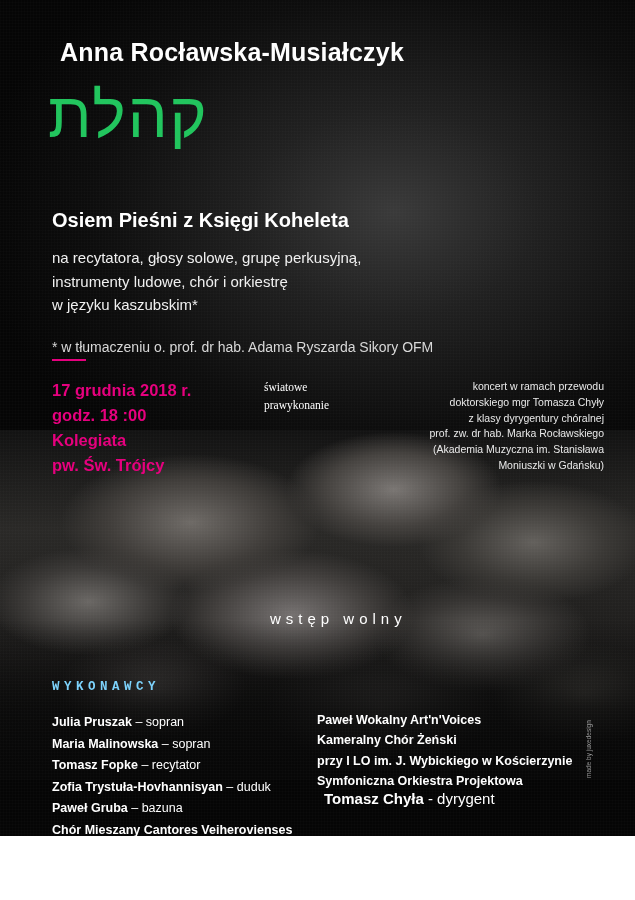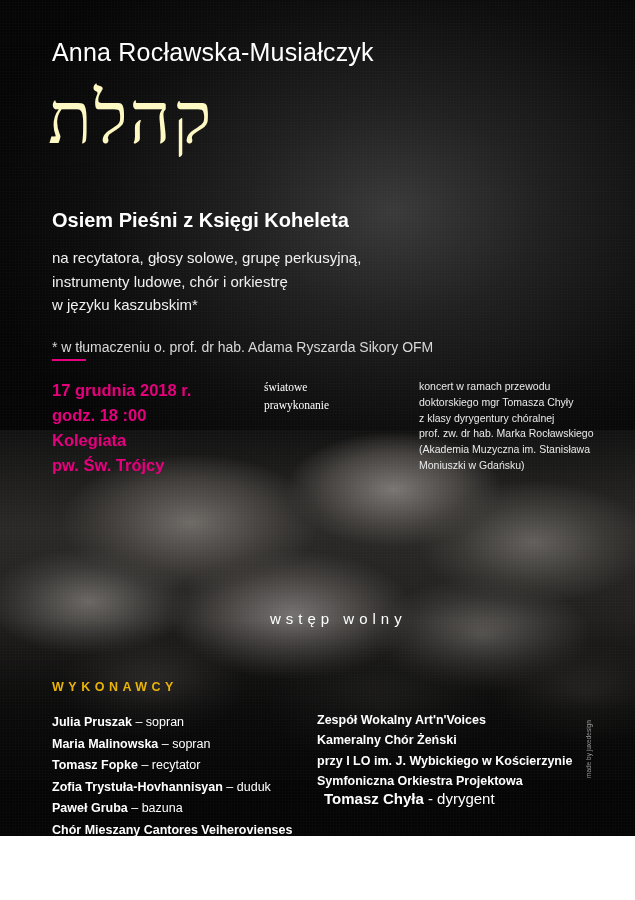--- a/index.html
+++ b/index.html
@@ -46,28 +46,28 @@
     background-image:
       repeating-linear-gradient(0deg, rgba(255,255,255,.012) 0 1px, rgba(0,0,0,0) 1px 3px),
       repeating-linear-gradient(90deg, rgba(255,255,255,.010) 0 1px, rgba(0,0,0,0) 1px 3px);
     pointer-events:none;
   }
 
   
   .layer{position:absolute;left:0;top:0;width:635px;height:900px;}
 
   .artist{
-    position:absolute;left:52px;top:38px;
-    font-size:25px;font-weight:normal;letter-spacing:.2px;color:#ffffff;
+    position:absolute;left:60px;top:38px;
+    font-size:25px;font-weight:bold;letter-spacing:.2px;color:#ffffff;
   }
 
   .hebrew{
     position:absolute;left:48px;top:82px;
-    font-family:Liberation Serif, serif;
-    font-size:72px;font-weight:normal;color:#fef9c3;
+    font-family:Liberation Sans, sans-serif;
+    font-size:63px;font-weight:normal;color:#22c55e;
     direction:rtl;letter-spacing:2px;line-height:1.05;
   }
 
   .subtitle{
     position:absolute;left:52px;top:209px;
     font-size:20px;font-weight:bold;color:#ffffff;
   }
   .desc{
     position:absolute;left:52px;top:246px;width:390px;
     font-size:15px;line-height:1.58;color:#f0f0f0;font-weight:normal;
@@ -86,31 +86,31 @@
     font-size:16.5px;font-weight:bold;color:#e6007e;line-height:1.52;
   }
 
   .premiere{
     position:absolute;left:264px;top:379px;width:120px;
     font-size:11.5px;line-height:1.55;color:#ffffff;font-family:Liberation Serif, serif;
   }
 
   .credit{
     position:absolute;left:419px;top:379px;width:185px;
-    font-size:10.5px;line-height:1.5;color:#e9e9e9;
+    font-size:10.5px;line-height:1.5;color:#e9e9e9;text-align:right;
   }
 
   .free{
     position:absolute;left:270px;top:610px;
     font-size:15px;font-weight:normal;letter-spacing:5px;color:#ffffff;
   }
 
   .performers-label{
     position:absolute;left:52px;top:680px;
-    font-size:12.5px;font-weight:bold;letter-spacing:4.5px;color:#eab308;
+    font-size:12.5px;font-weight:bold;letter-spacing:4.5px;color:#7dd3fc;font-family:Liberation Mono, monospace;
   }
   .performers{
     position:absolute;left:52px;top:712px;width:260px;
     font-size:12.5px;line-height:1.72;color:#ffffff;
   }
   .performers .nm{font-weight:bold;}
   .performers .role{font-weight:normal;}
 
   .ensembles{
     position:absolute;left:317px;top:710px;width:280px;
@@ -191,21 +191,21 @@
     <div class="performers">
       <div><span class="nm">Julia Pruszak</span> <span class="role">– sopran</span></div>
       <div><span class="nm">Maria Malinowska</span> <span class="role">– sopran</span></div>
       <div><span class="nm">Tomasz Fopke</span> <span class="role">– recytator</span></div>
       <div><span class="nm">Zofia Trystuła-Hovhannisyan</span> <span class="role">– duduk</span></div>
       <div><span class="nm">Paweł Gruba</span> <span class="role">– bazuna</span></div>
       <div><span class="nm">Chór Mieszany Cantores Veiherovienses</span></div>
     </div>
 
     <div class="ensembles">
-      <div>Zespół Wokalny Art'n'Voices</div>
+      <div>Paweł Wokalny Art'n'Voices</div>
       <div>Kameralny Chór Żeński</div>
       <div>przy I LO im. J. Wybickiego w Kościerzynie</div>
       <div>Symfoniczna Orkiestra Projektowa</div>
     </div>
 
     <div class="conductor">
       <span class="nm">Tomasz Chyła</span>
       <span class="role">- dyrygent</span>
     </div>
 

